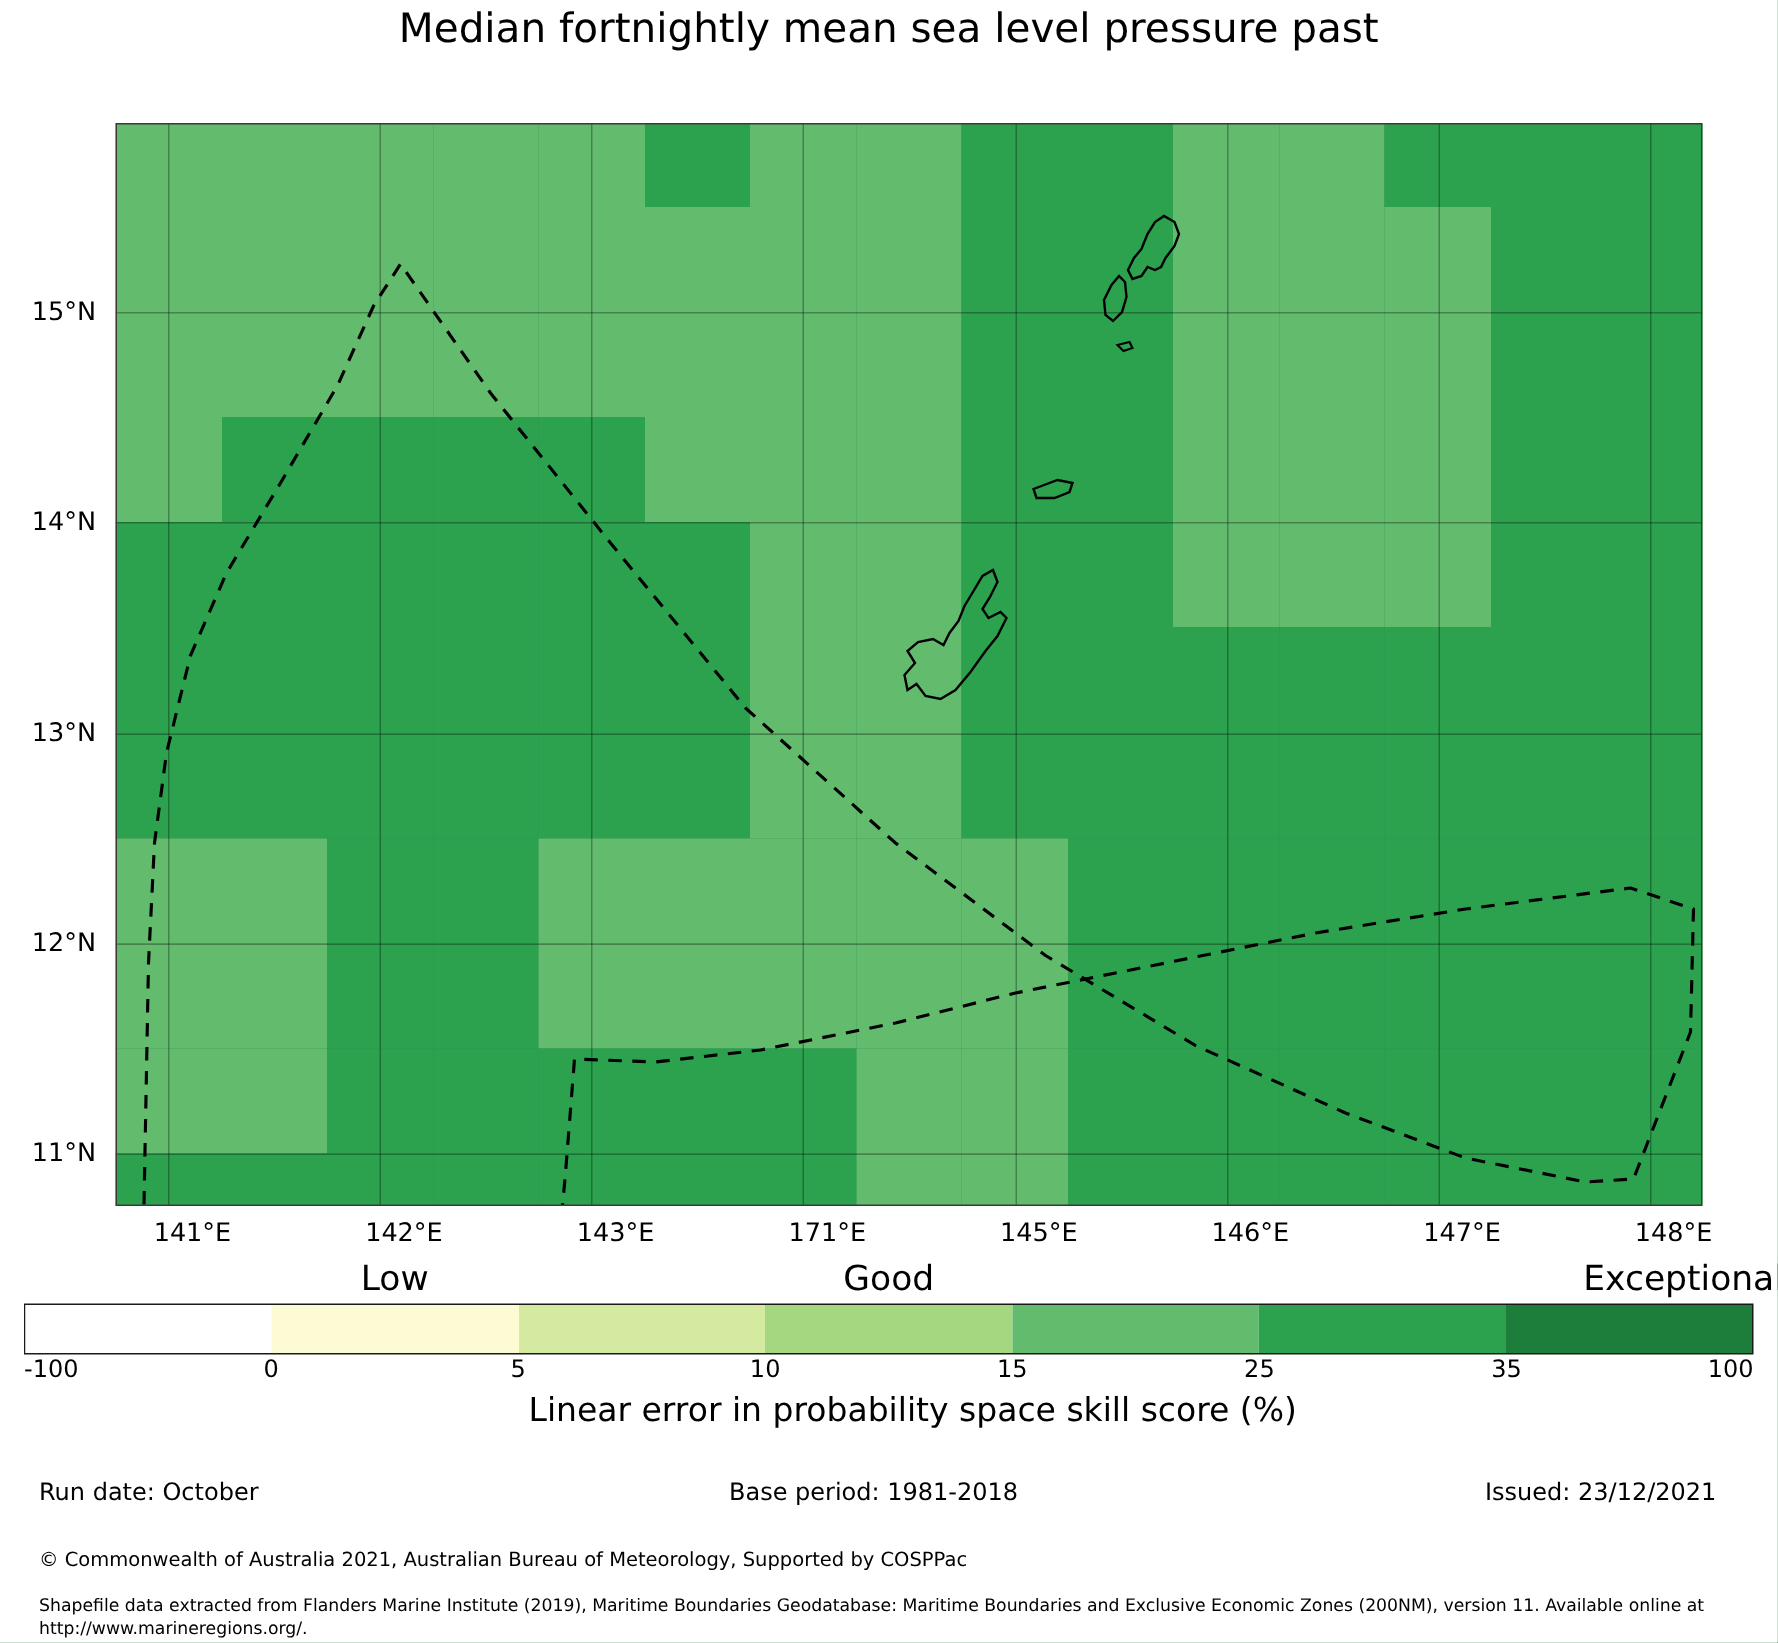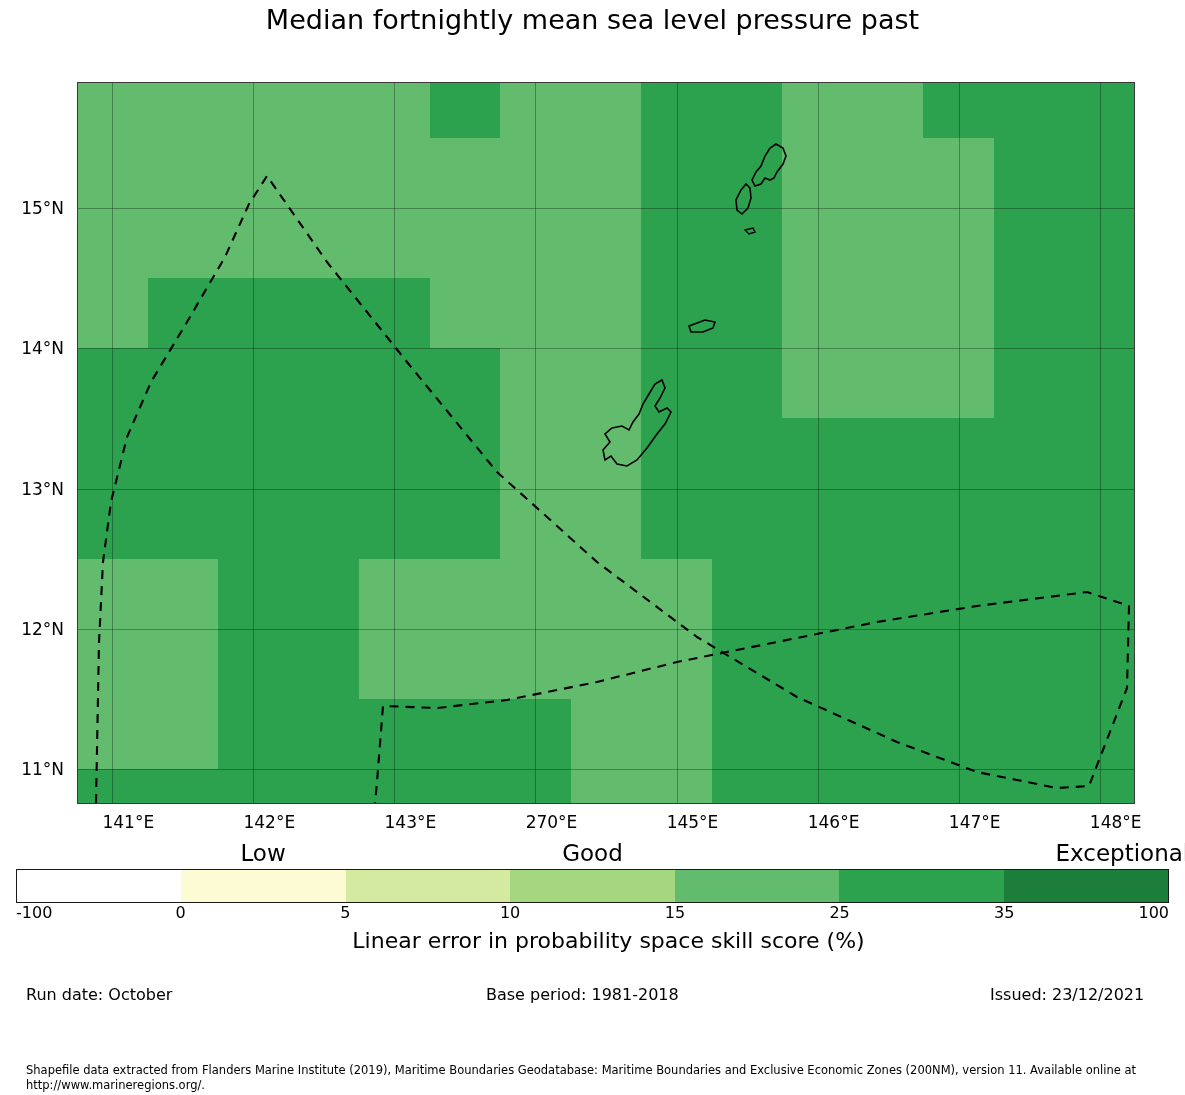--- a/index.html
+++ b/index.html
@@ -282,21 +282,21 @@
     </svg>
 
     <div class="plot-frame"></div>
   </div>
 </div>
 
 <div class="xlabels" id="xlabels">
     <span style="left: 112.3px;">141°E</span>
     <span style="left: 253.3px;">142°E</span>
     <span style="left: 394.4px;">143°E</span>
-    <span style="left: 535.5px;">270°E</span>
+    <span style="left: 535.5px;">171°E</span>
     <span style="left: 676.5px;">145°E</span>
     <span style="left: 817.6px;">146°E</span>
     <span style="left: 958.7px;">147°E</span>
     <span style="left: 1099.7px;">148°E</span>
   </div>
 
 <div class="cb-cats" id="cbcats">
     <span style="left: 263.1px;">Low</span>
     <span style="left: 592.5px;">Good</span>
     <span style="left: 1078.4px; margin-left: 44px;">Exceptional</span>
@@ -321,14 +321,15 @@
     <span class="last" style="left: 1169px;">100</span>
   </div>
 <div class="cb-xlabel">Linear error in probability space skill score (%)</div>
 
 <div class="footer">
   <div class="f-row1">
     <span class="run">Run date: October</span>
     <span class="base">Base period: 1981-2018</span>
     <span class="issued">Issued: 23/12/2021</span>
   </div>
+  <div class="f-cc">© Commonwealth of Australia 2021, Australian Bureau of Meteorology, Supported by COSPPac</div>
   <div class="f-shape">Shapefile data extracted from Flanders Marine Institute (2019), Maritime Boundaries Geodatabase: Maritime Boundaries and Exclusive Economic Zones (200NM), version 11. Available online at http://www.marineregions.org/.</div>
 </div>
 
 </body></html>

